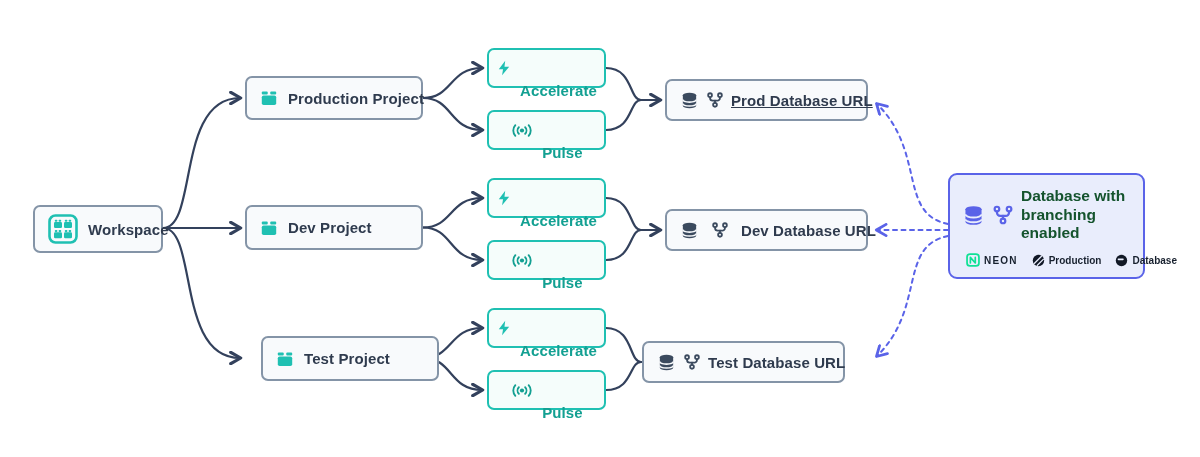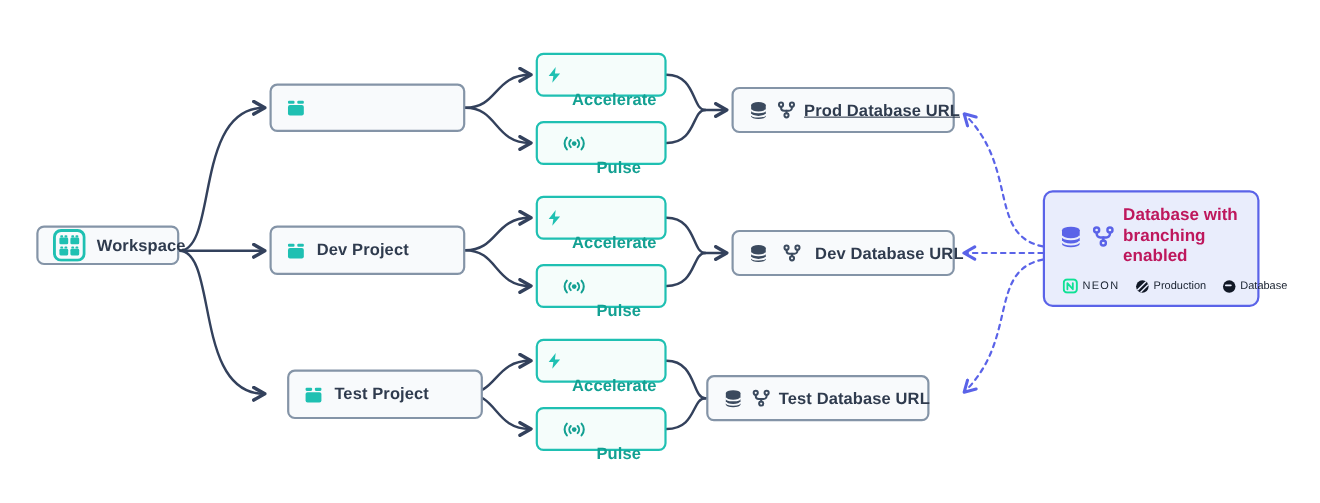--- a/index.html
+++ b/index.html
@@ -18,25 +18,25 @@
   .teal .lbl{color:#13A092;margin-top:44px;}
   .icon{display:inline-flex;align-items:center;justify-content:center;flex:0 0 auto;}
   .dburl{gap:7px;}
   .branch-box{
     position:absolute;box-sizing:border-box;background:#E9EDFC;border:2px solid #5A63E8;
     border-radius:9px;display:flex;flex-direction:column;justify-content:center;
     padding:10px 12px 8px 12px;
   }
   .branch-top{display:flex;align-items:center;gap:7px;}
   .branch-title{
-    font-size:15.5px;line-height:1.22;font-weight:bold;color:#be185d;max-width:132px;
+    font-size:15.5px;line-height:1.22;font-weight:bold;color:#14532d;max-width:132px;
   }
   .providers{display:flex;align-items:center;gap:14px;margin:10px 2px 0 4px;}
   .provider{display:flex;align-items:center;gap:4px;}
-  .provider .pname{font-size:10px;font-weight:normal;color:#17202e;}
+  .provider .pname{font-size:10px;font-weight:bold;color:#17202e;}
   .provider.neon .pname{letter-spacing:1.2px;}
 </style>
 </head>
 <body>
 
 <div class="canvas">
 
   <svg class="wires" viewBox="0 0 1200 457">
     <defs>
       <marker id="mDark" viewBox="0 0 10 10" refX="8" refY="5" markerWidth="6.5" markerHeight="6.5" orient="auto-start-reverse">
@@ -72,21 +72,21 @@
       <path d="M606,390 C633,390 629,362 641,362"></path>
       <path d="M641,362 L660,362" marker-end="url(#mDark)"></path>
     </g>
     <g fill="none" stroke="#5A63E8" stroke-width="2" stroke-dasharray="4 4.5" stroke-linecap="round">
       <path d="M948,224 C898,214 926,152 877,104" marker-end="url(#mIndigo)"></path>
       <path d="M948,230 L877,230" marker-end="url(#mIndigo)"></path>
       <path d="M948,236 C898,246 926,308 877,356" marker-end="url(#mIndigo)"></path>
     </g>
   </svg>
 
-  <div class="node gray" style="left:33px;top:205px;width:130px;height:36px;">
+  <div class="node gray" style="left:33px;top:205px;width:130px;height:48px;">
     <span class="icon">
       <svg width="30" height="30" viewBox="0 0 30 30">
         <rect x="1.5" y="1.5" width="27" height="27" rx="6" fill="none" stroke="#1FC0B2" stroke-width="2.6"></rect>
         <g fill="#1FC0B2">
           <rect x="6" y="8" width="8" height="6" rx="1.2"></rect>
             <rect x="6.8" y="5.8" width="2.6" height="2" rx="0.8"></rect>
             <rect x="10.6" y="5.8" width="2.6" height="2" rx="0.8"></rect>
           <rect x="16" y="8" width="8" height="6" rx="1.2"></rect>
             <rect x="16.8" y="5.8" width="2.6" height="2" rx="0.8"></rect>
             <rect x="20.6" y="5.8" width="2.6" height="2" rx="0.8"></rect>
@@ -105,20 +105,21 @@
   <div class="node gray" style="left:245px;top:76px;width:178px;height:44px;">
     <span class="icon">
       <svg width="18" height="18" viewBox="0 0 20 20">
           <g fill="#1FC0B2">
             <rect x="2" y="7.2" width="16" height="10.5" rx="2"></rect>
             <rect x="2" y="2.8" width="6.6" height="3.2" rx="1.1"></rect>
             <rect x="11.4" y="2.8" width="6.6" height="3.2" rx="1.1"></rect>
           </g>
         </svg>
     </span>
+    <span class="lbl">Production Project</span>
   </div>
   <div class="node teal" style="left:487px;top:48px;width:119px;height:40px;">
     <span class="icon">
       <svg width="16" height="16" viewBox="0 0 20 20">
           <path d="M11.5 1 L3.5 11.5 H8.8 L7.6 19 L16.5 8.5 H10.6 Z" fill="#1FC0B2"></path>
         </svg>
     </span>
     <span class="lbl">Accelerate</span>
   </div>
   <div class="node teal" style="left:487px;top:110px;width:119px;height:40px;">

